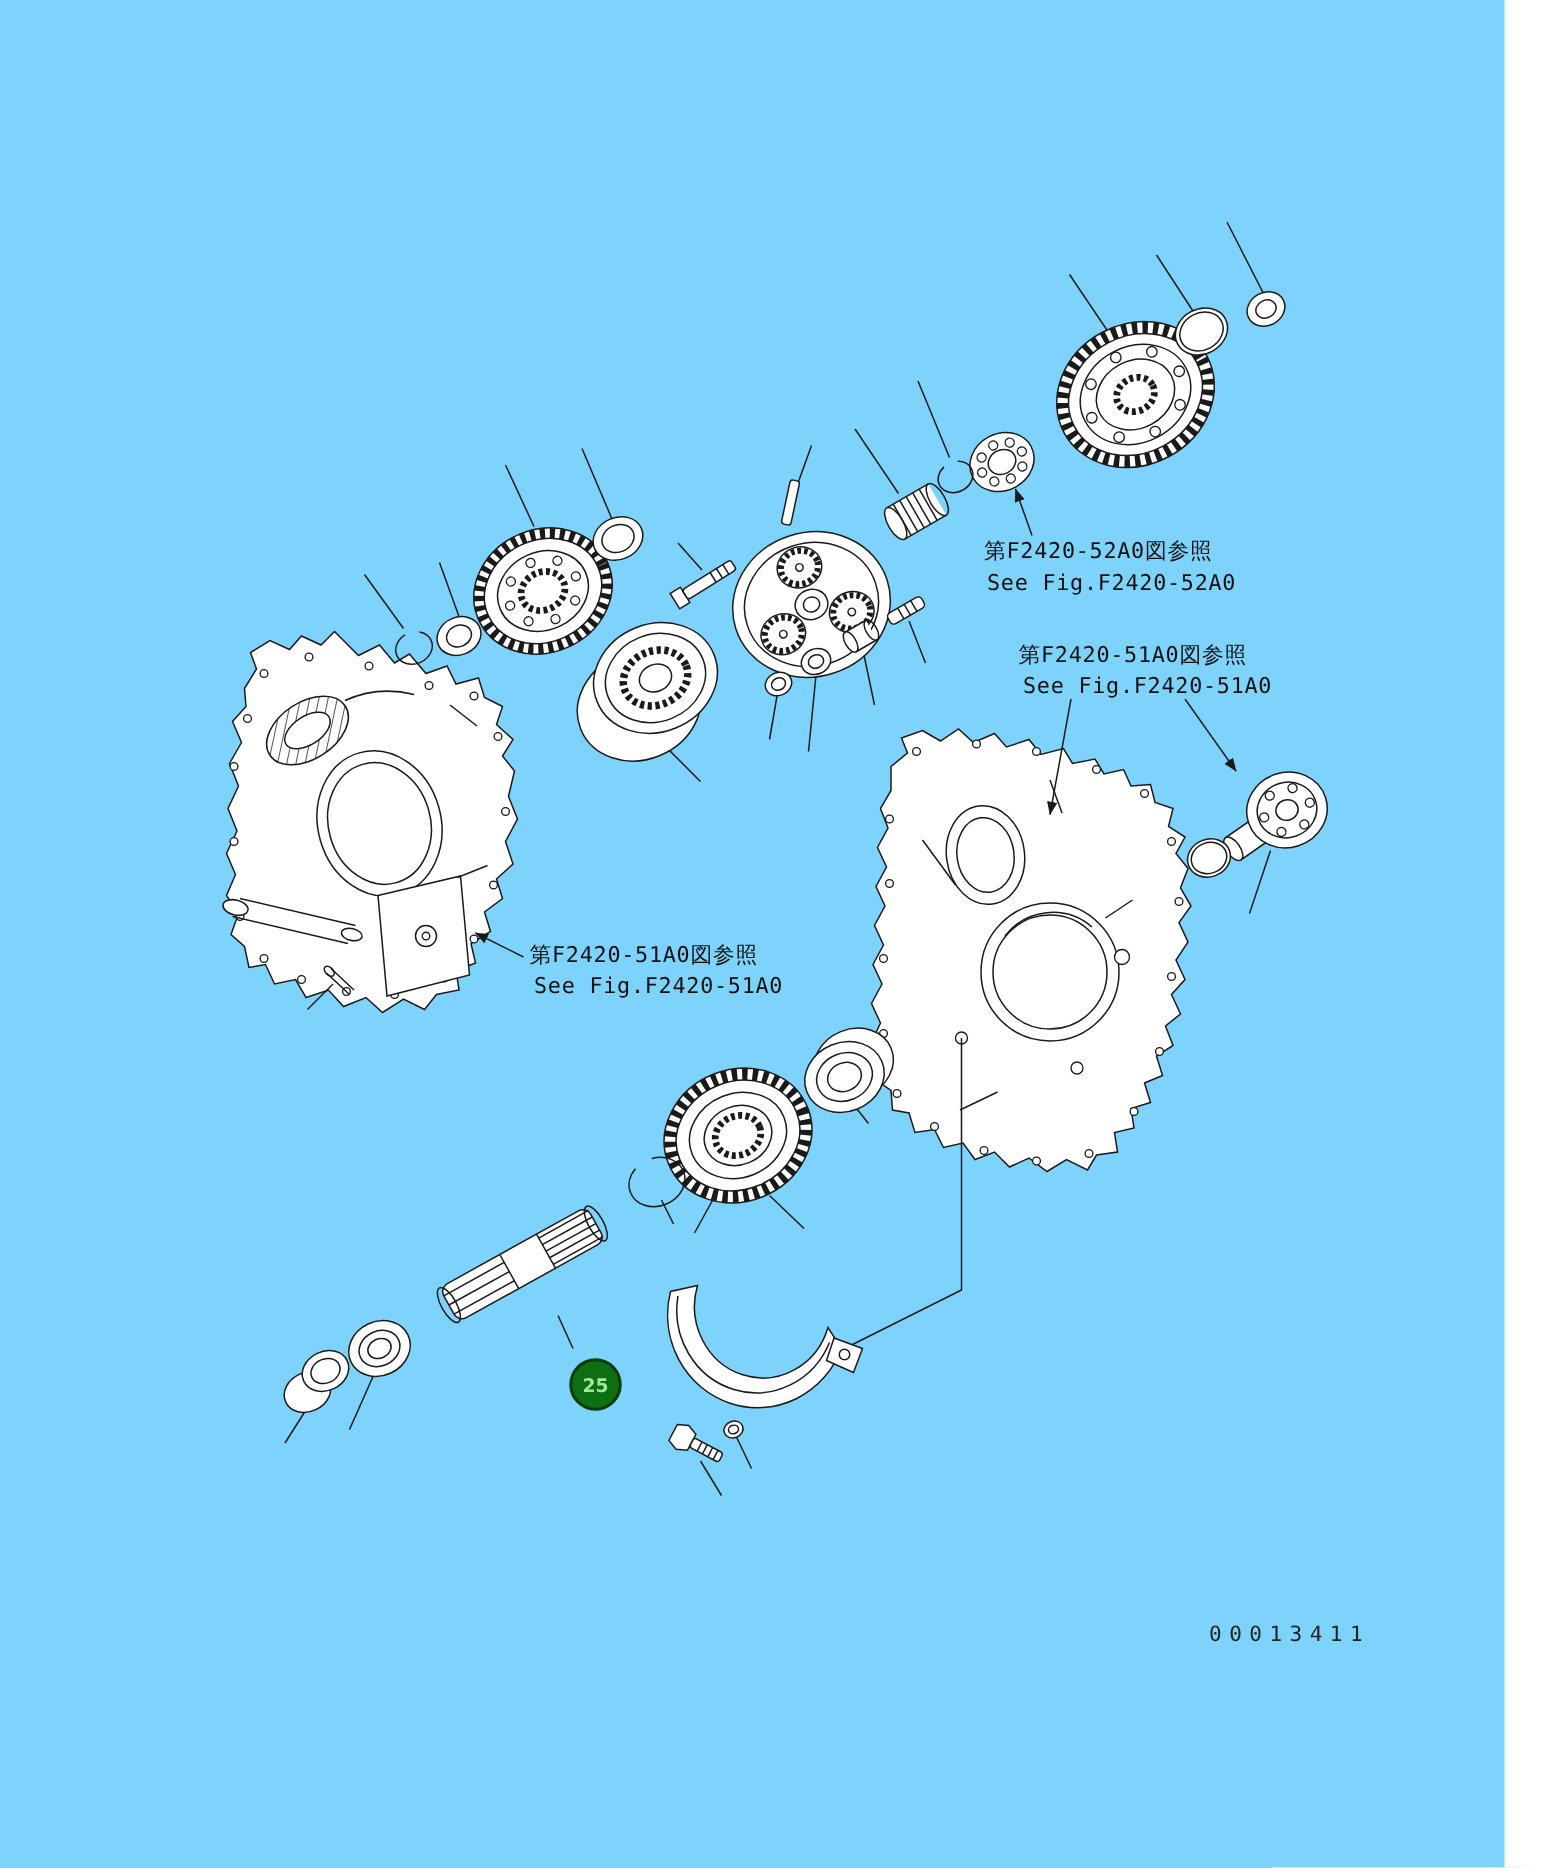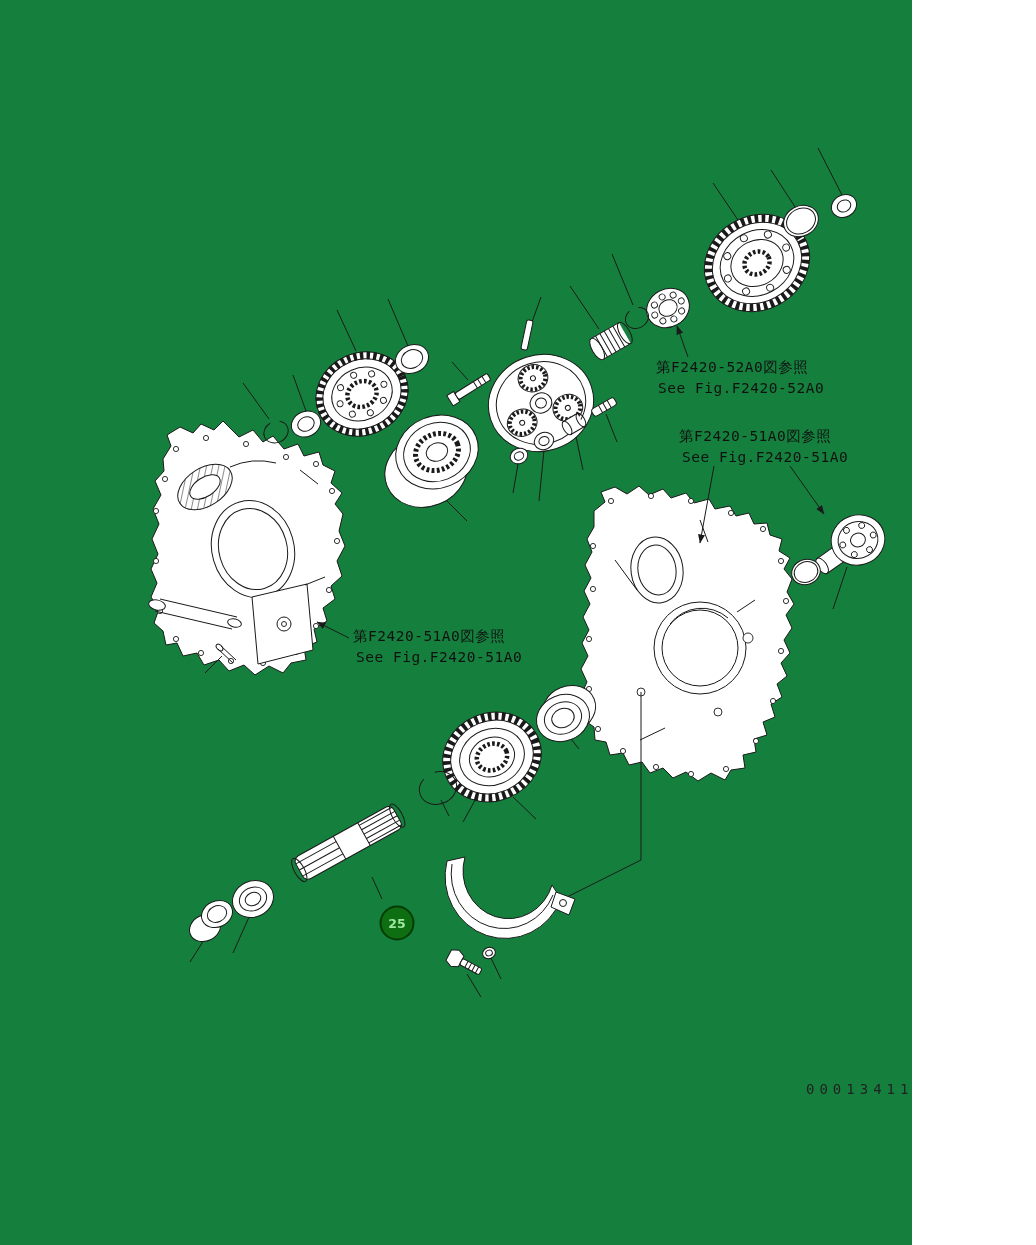--- a/index.html
+++ b/index.html
@@ -1,16 +1,16 @@
 <!DOCTYPE html>
 <html><head>
 <meta charset="utf-8">
 <style>
   html,body { margin:0; padding:0; background:#ffffff; }
-  .stage { position:relative; width:912px; height:1245px; background:#15803d; overflow:hidden; }
+  .stage { position:relative; width:1003px; height:1245px; background:#7dd3fc; overflow:hidden; }
   svg { display:block; }
   .ln { fill:none; stroke:#1a1a1a; stroke-width:1; }
   .fw { fill:#ffffff; stroke:#1a1a1a; stroke-width:1; }
   .teeth { fill:none; stroke:#1a1a1a; }
   .bh { fill:#ffffff; stroke:#1a1a1a; stroke-width:0.9; }
   .ann { font-family:"DejaVu Sans Mono","Liberation Mono",monospace; font-size:14.5px; fill:#111111; letter-spacing:0.5px; }
   .dwg { font-family:"DejaVu Sans Mono","Liberation Mono",monospace; font-size:14px; letter-spacing:5px; fill:#222222; }
   .callout-text { font-family:"DejaVu Sans","Liberation Sans",sans-serif; font-size:12.5px; font-weight:bold; text-anchor:middle; }
 </style>
 </head>

